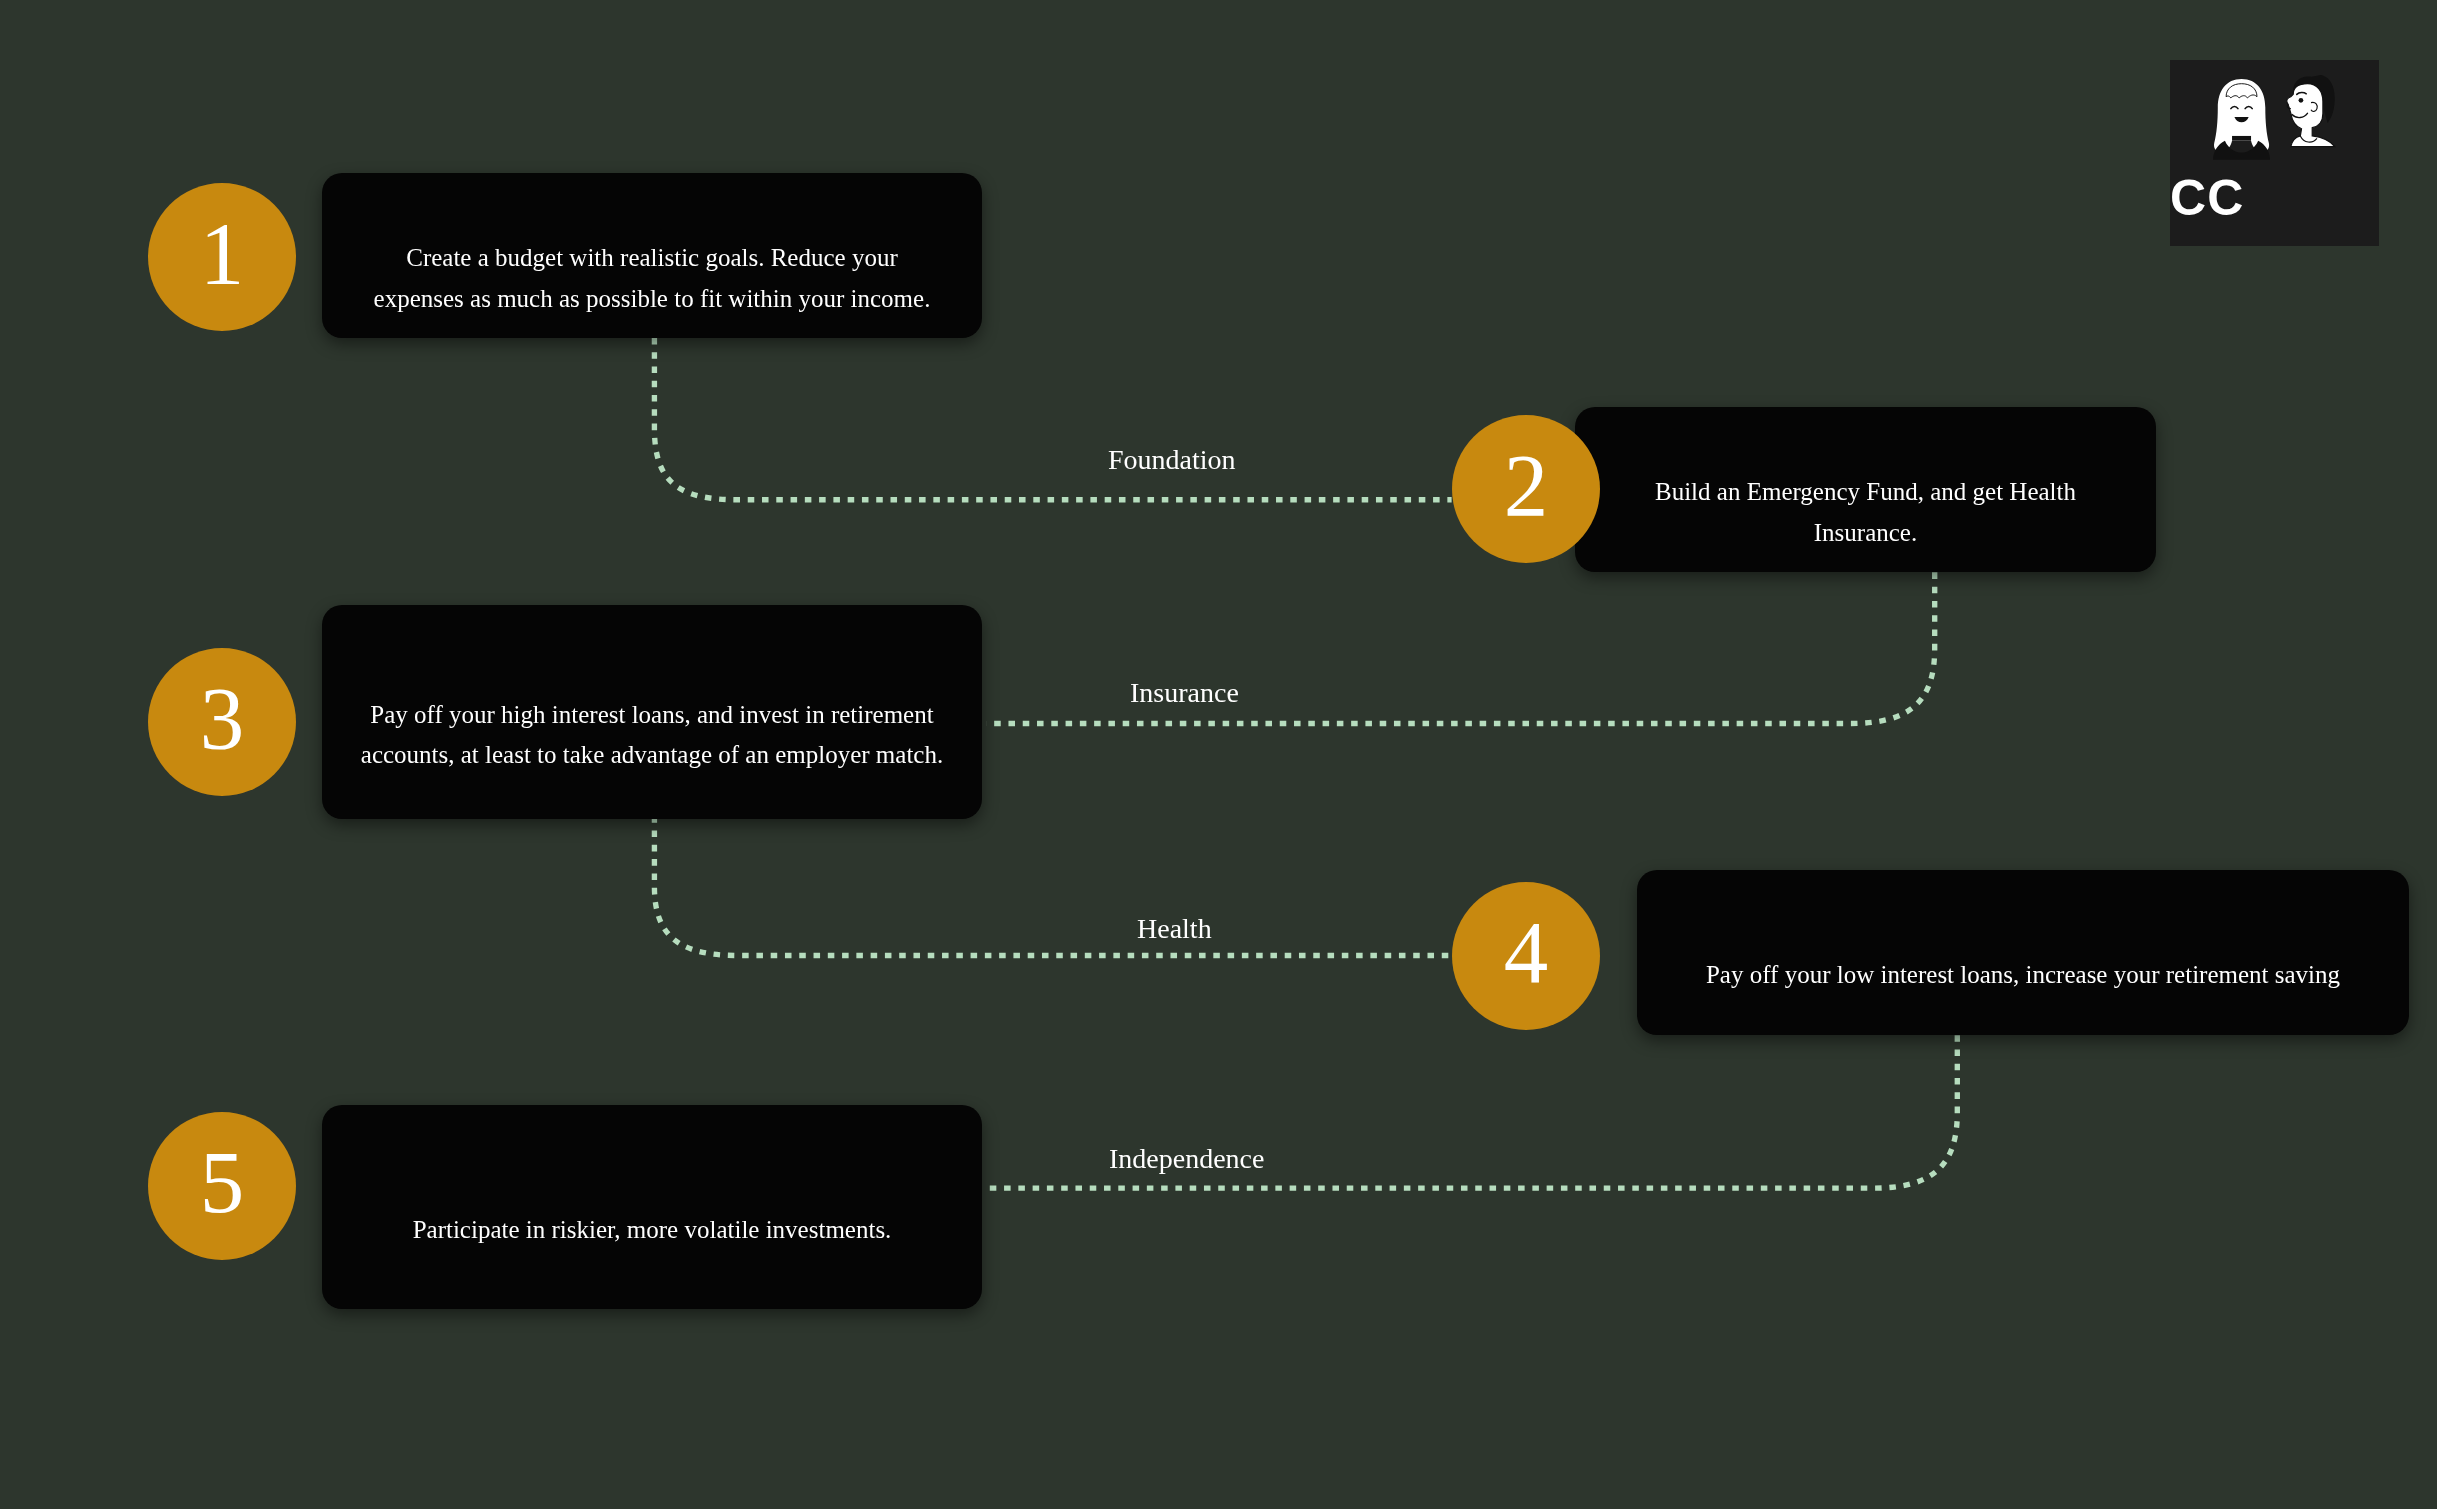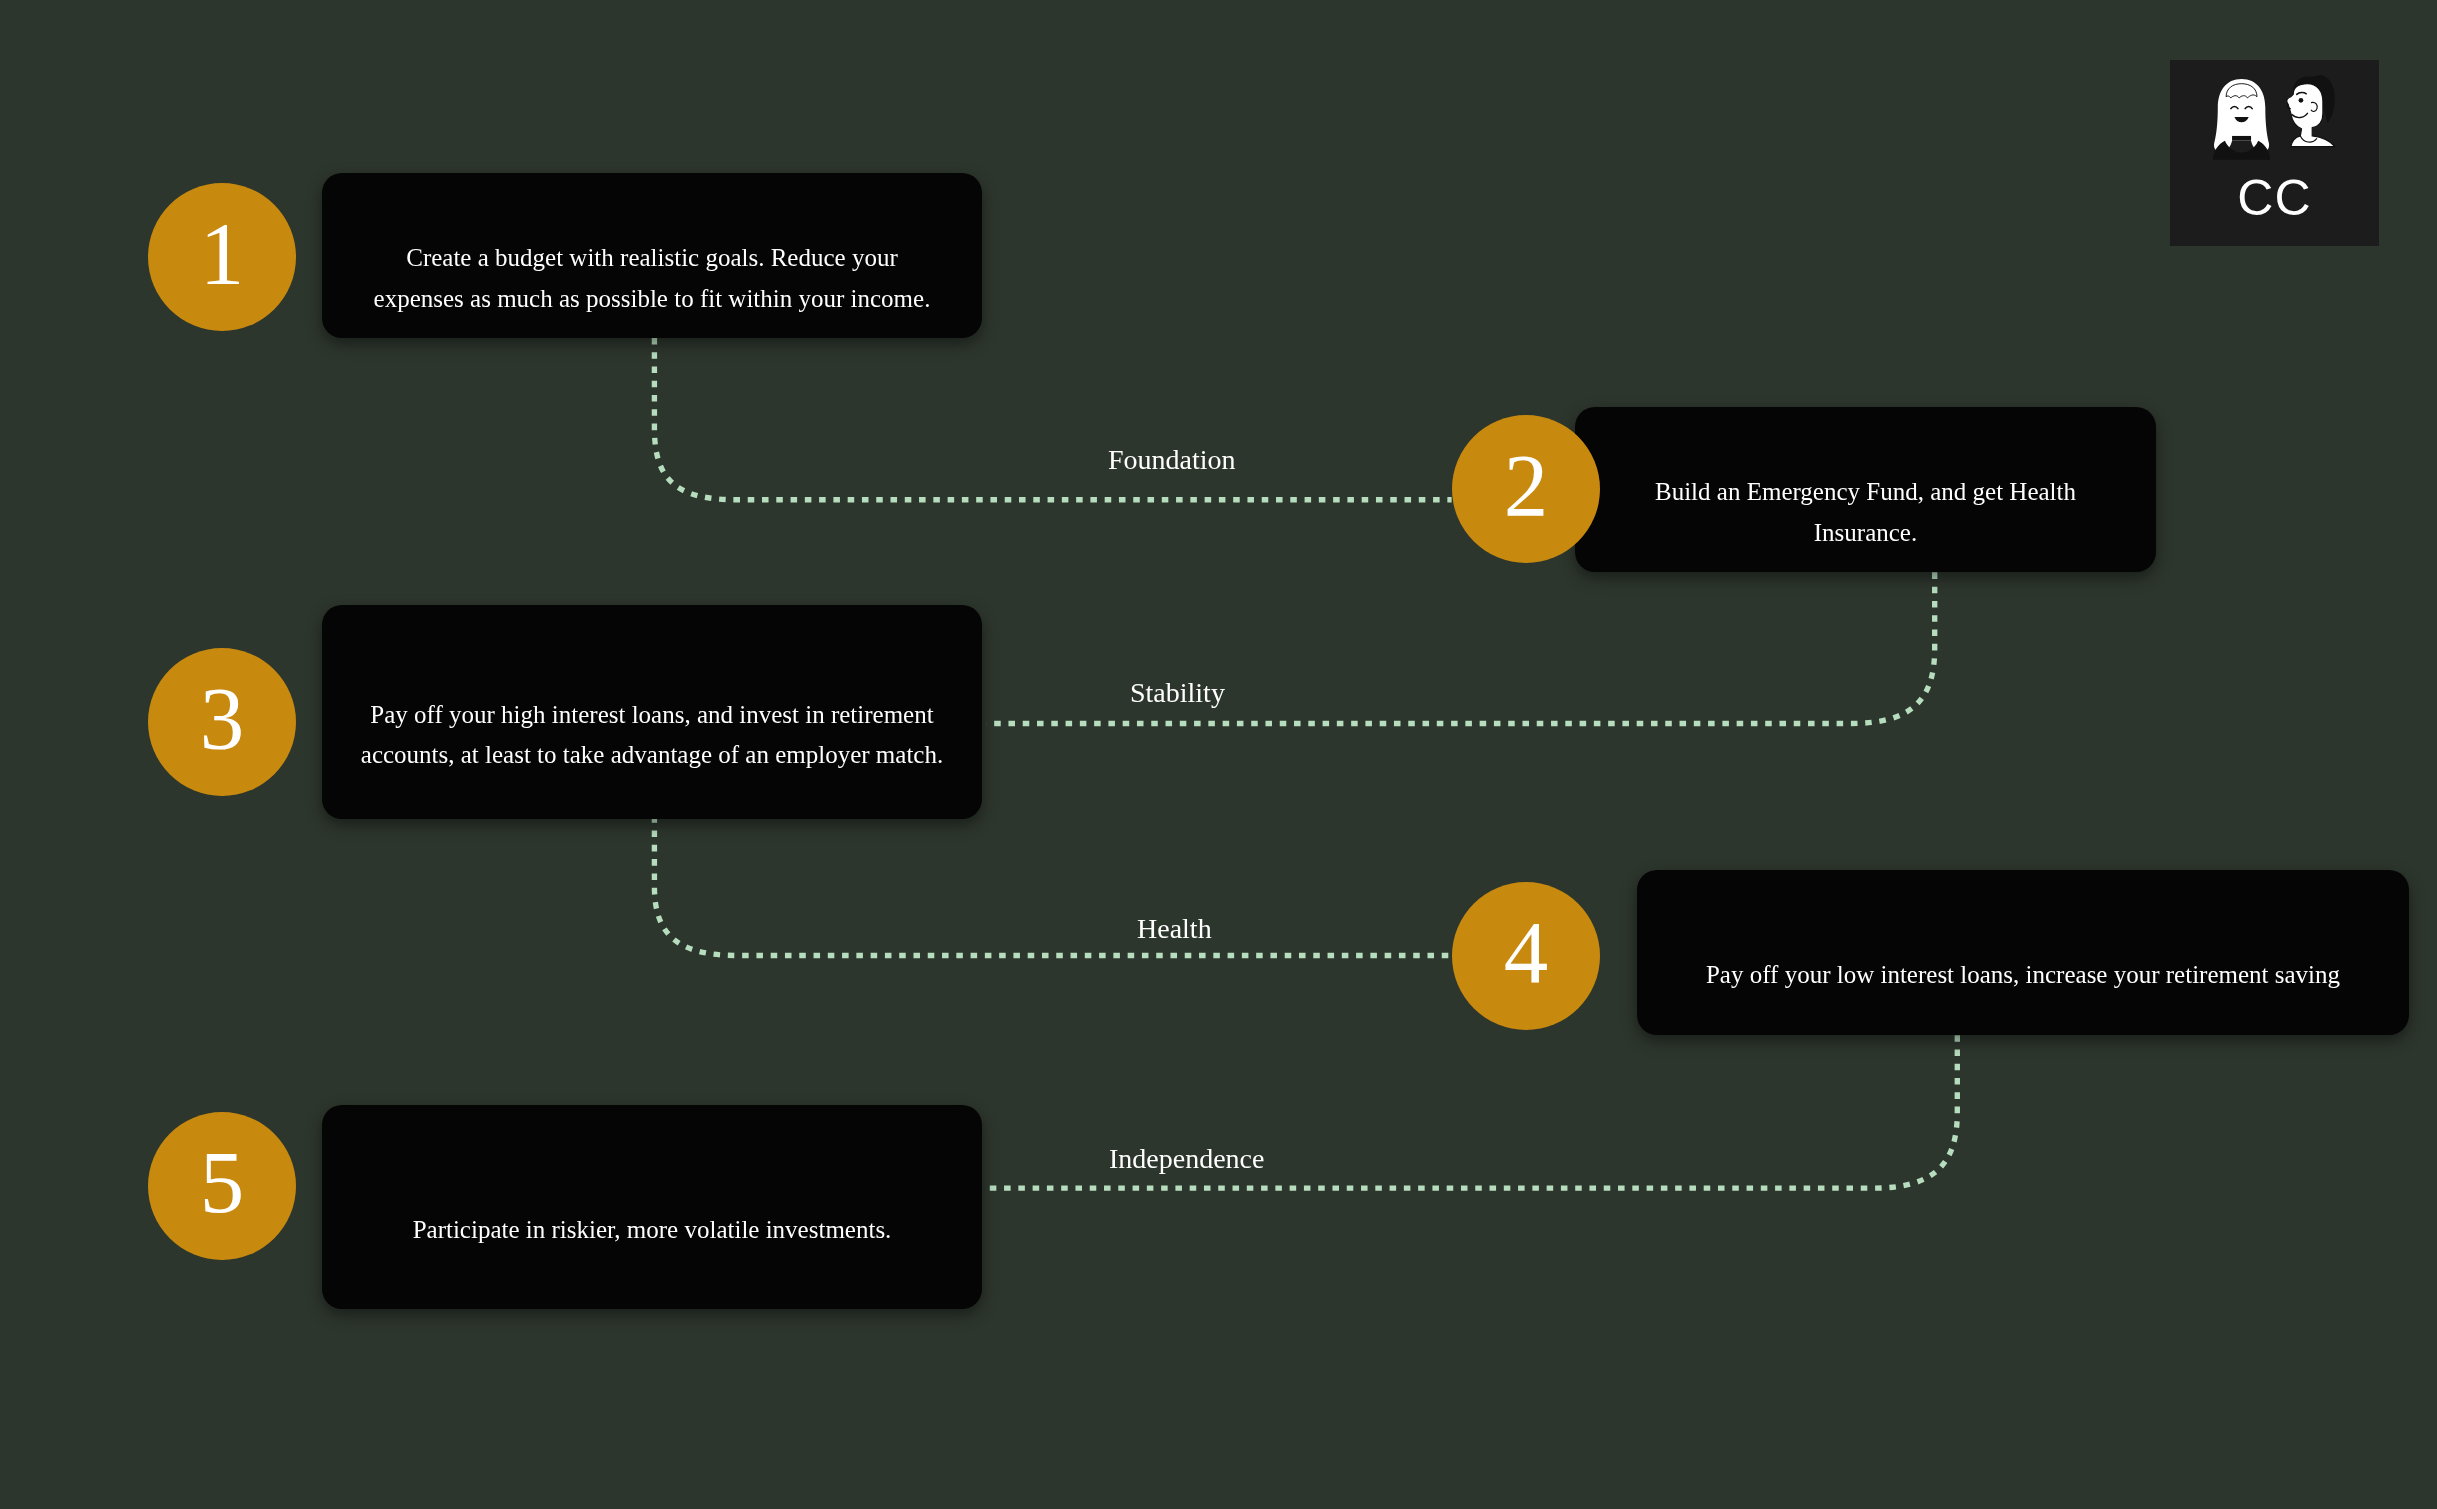--- a/index.html
+++ b/index.html
@@ -105,24 +105,23 @@
     left: 0; top: 13px;
     width: 100%;
     height: 95px;
     display: block;
   }
   #logo .cc-text {
     position: absolute;
     left: 0;
     bottom: 22.6px;
     width: 100%;
-    text-align: center;
     color: #ffffff;
     font-family: "Liberation Sans", "DejaVu Sans", sans-serif;
-    font-weight: normal;
+    font-weight: bold;
     font-size: 50px;
     letter-spacing: 1.2px;
     line-height: 1;
   }
 </style>
 </head>
 <body>
 
 <div id="stage">
 
@@ -177,21 +176,21 @@
     <div class="circle" style="left:148px; top:1112px;">
       <span class="num">5</span>
     </div>
     <div class="card" style="left:322px; top:1105px; width:660px; height:204px;">
       <div class="card-text">Participate in riskier, more volatile investments.</div>
     </div>
   </div>
 
   <div class="stage-label" style="left:1108px; top:444px;">Foundation</div>
 
-  <div class="stage-label" style="left:1130px; top:677px;">Stability</div>
+  <div class="stage-label" style="left:1130px; top:677px;">Insurance</div>
 
   <div class="stage-label" style="left:1137px; top:913px;">Health</div>
 
   <div class="stage-label" style="left:1109px; top:1143px;">Independence</div>
 
   <div id="logo">
     <svg class="faces" viewBox="0 0 351 160" preserveAspectRatio="xMidYMid meet">
 
       <g transform="translate(72,6)">
 

